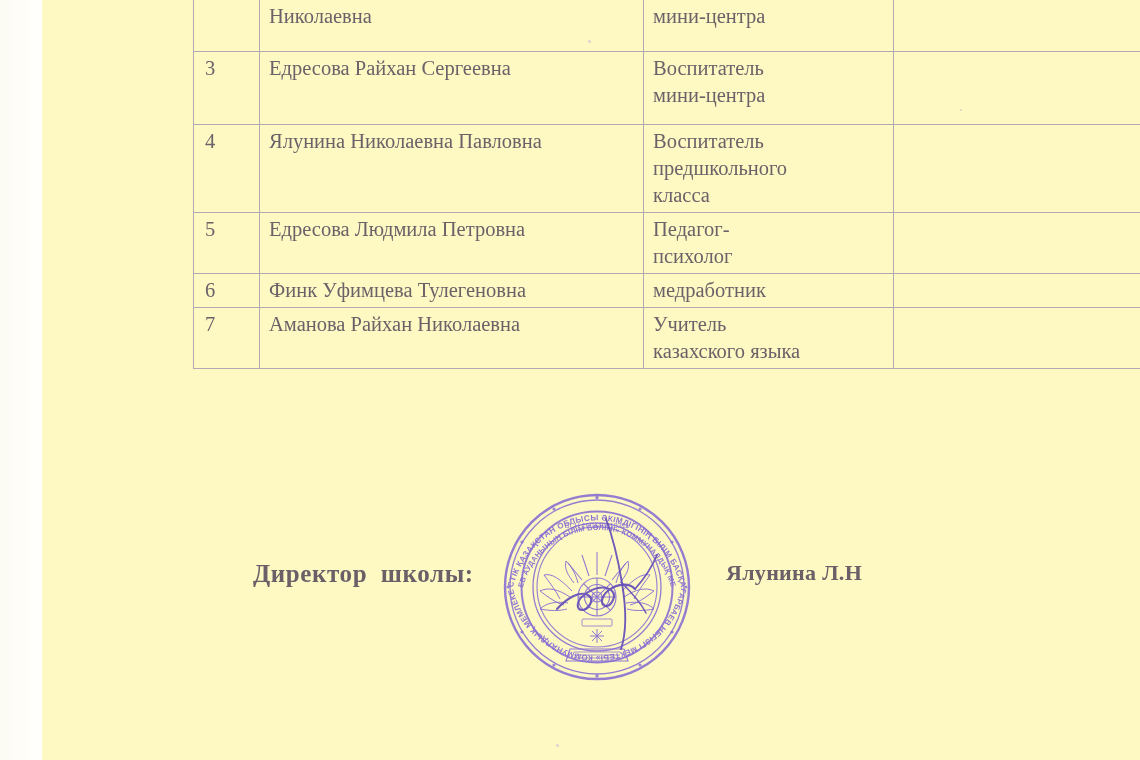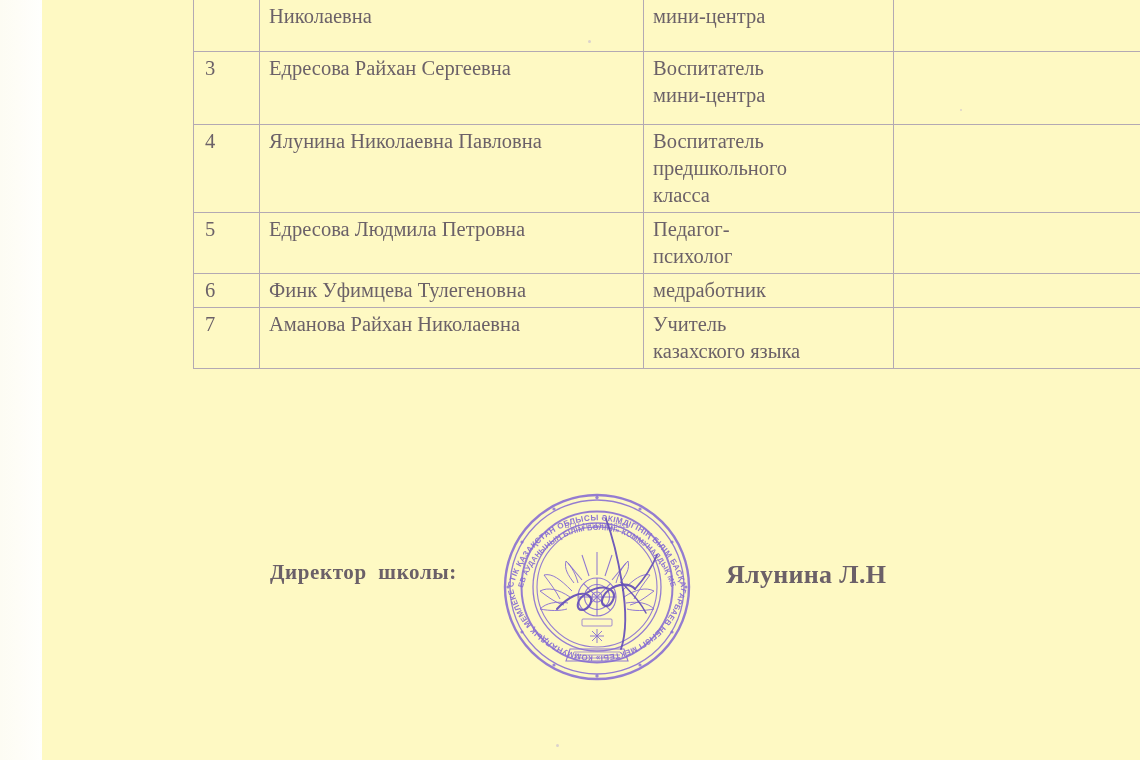--- a/index.html
+++ b/index.html
@@ -76,34 +76,34 @@
   
   #signature-line {
     position: absolute;
     left: 0;
     top: 560px;
     width: 1140px;
     height: 34px;
   }
   #director-label {
     position: absolute;
-    left: 270px;
+    left: 253px;
     top: 0;
     font-weight: bold;
-    font-size: 21px;
+    font-size: 25px;
     letter-spacing: 0.6px;
     color: #6b6068;
     white-space: pre;
   }
   #director-name {
     position: absolute;
     left: 726px;
     top: 0;
     font-weight: bold;
-    font-size: 26px;
+    font-size: 22px;
     letter-spacing: 0.3px;
     color: #6b6068;
     white-space: pre;
   }
 
   
   #official-stamp {
     position: absolute;
     left: 494px;
     top: 479px;

